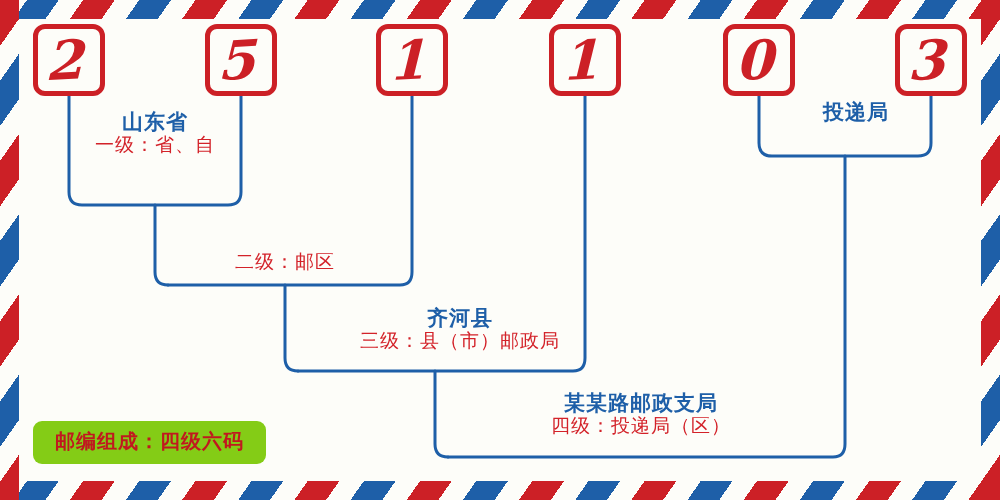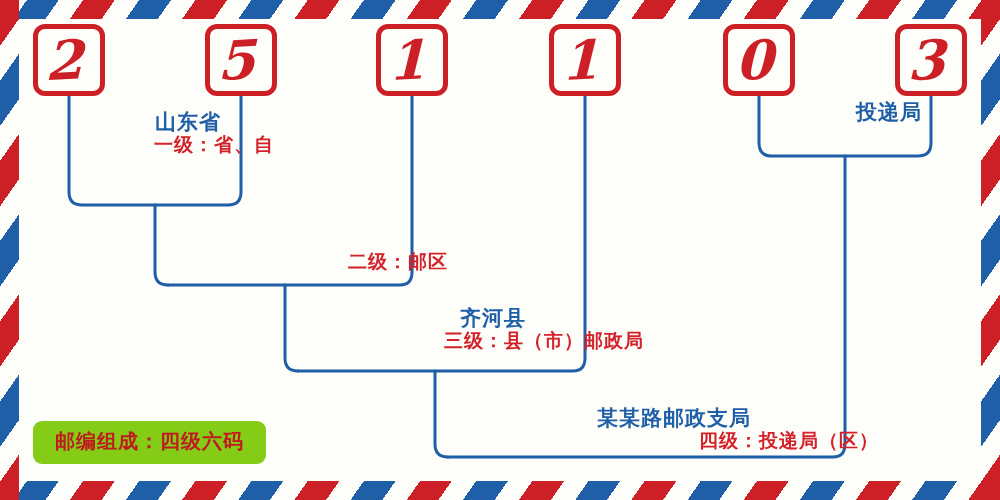--- a/index.html
+++ b/index.html
@@ -72,35 +72,33 @@
     left: 0; top: 0;
     width: 1000px; height: 500px;
     pointer-events: none;
   }
 
   
   .label-group {
     position: absolute;
     text-align: center;
     line-height: 1.16;
-    margin-left: 33px;
   }
   .lbl-name {
     color: #1e5fa8;
     font-weight: bold;
     font-size: 21px;
     white-space: nowrap;
     letter-spacing: 1px;
   }
   .lbl-desc {
     color: #d32229;
-    font-weight: bold;
+    font-weight: normal;
     font-size: 19px;
     letter-spacing: 1px;
-    text-align: right;
   }
   .lbl-desc.nowrap { white-space: nowrap; }
 
   
   .footer-badge {
     position: absolute;
     left: 33px;
     top: 421px;
     padding: 7px 22px 9px 22px;
     background: #84cc16;
@@ -166,21 +164,21 @@
 
   <div class="label-group" style="left:155px; top:251px; width:260px;">
     <div class="lbl-desc nowrap">二级：邮区</div>
   </div>
 
   <div class="label-group" style="left:285px; top:306px; width:302px;padding-left:24px;">
     <div class="lbl-name">齐河县</div>
     <div class="lbl-desc nowrap">三级：县（市）邮政局</div>
   </div>
 
-  <div class="label-group" style="left:436px; top:406px; width:410px;">
+  <div class="label-group" style="left:436px; top:391px; width:410px;">
     <div class="lbl-name">某某路邮政支局</div>
     <div class="lbl-desc nowrap">四级：投递局（区）</div>
   </div>
 
   <div class="label-group" style="left:759px; top:100px; width:194px;">
     <div class="lbl-name">投递局</div>
   </div>
 
   <div class="footer-badge">邮编组成：四级六码</div>
 

